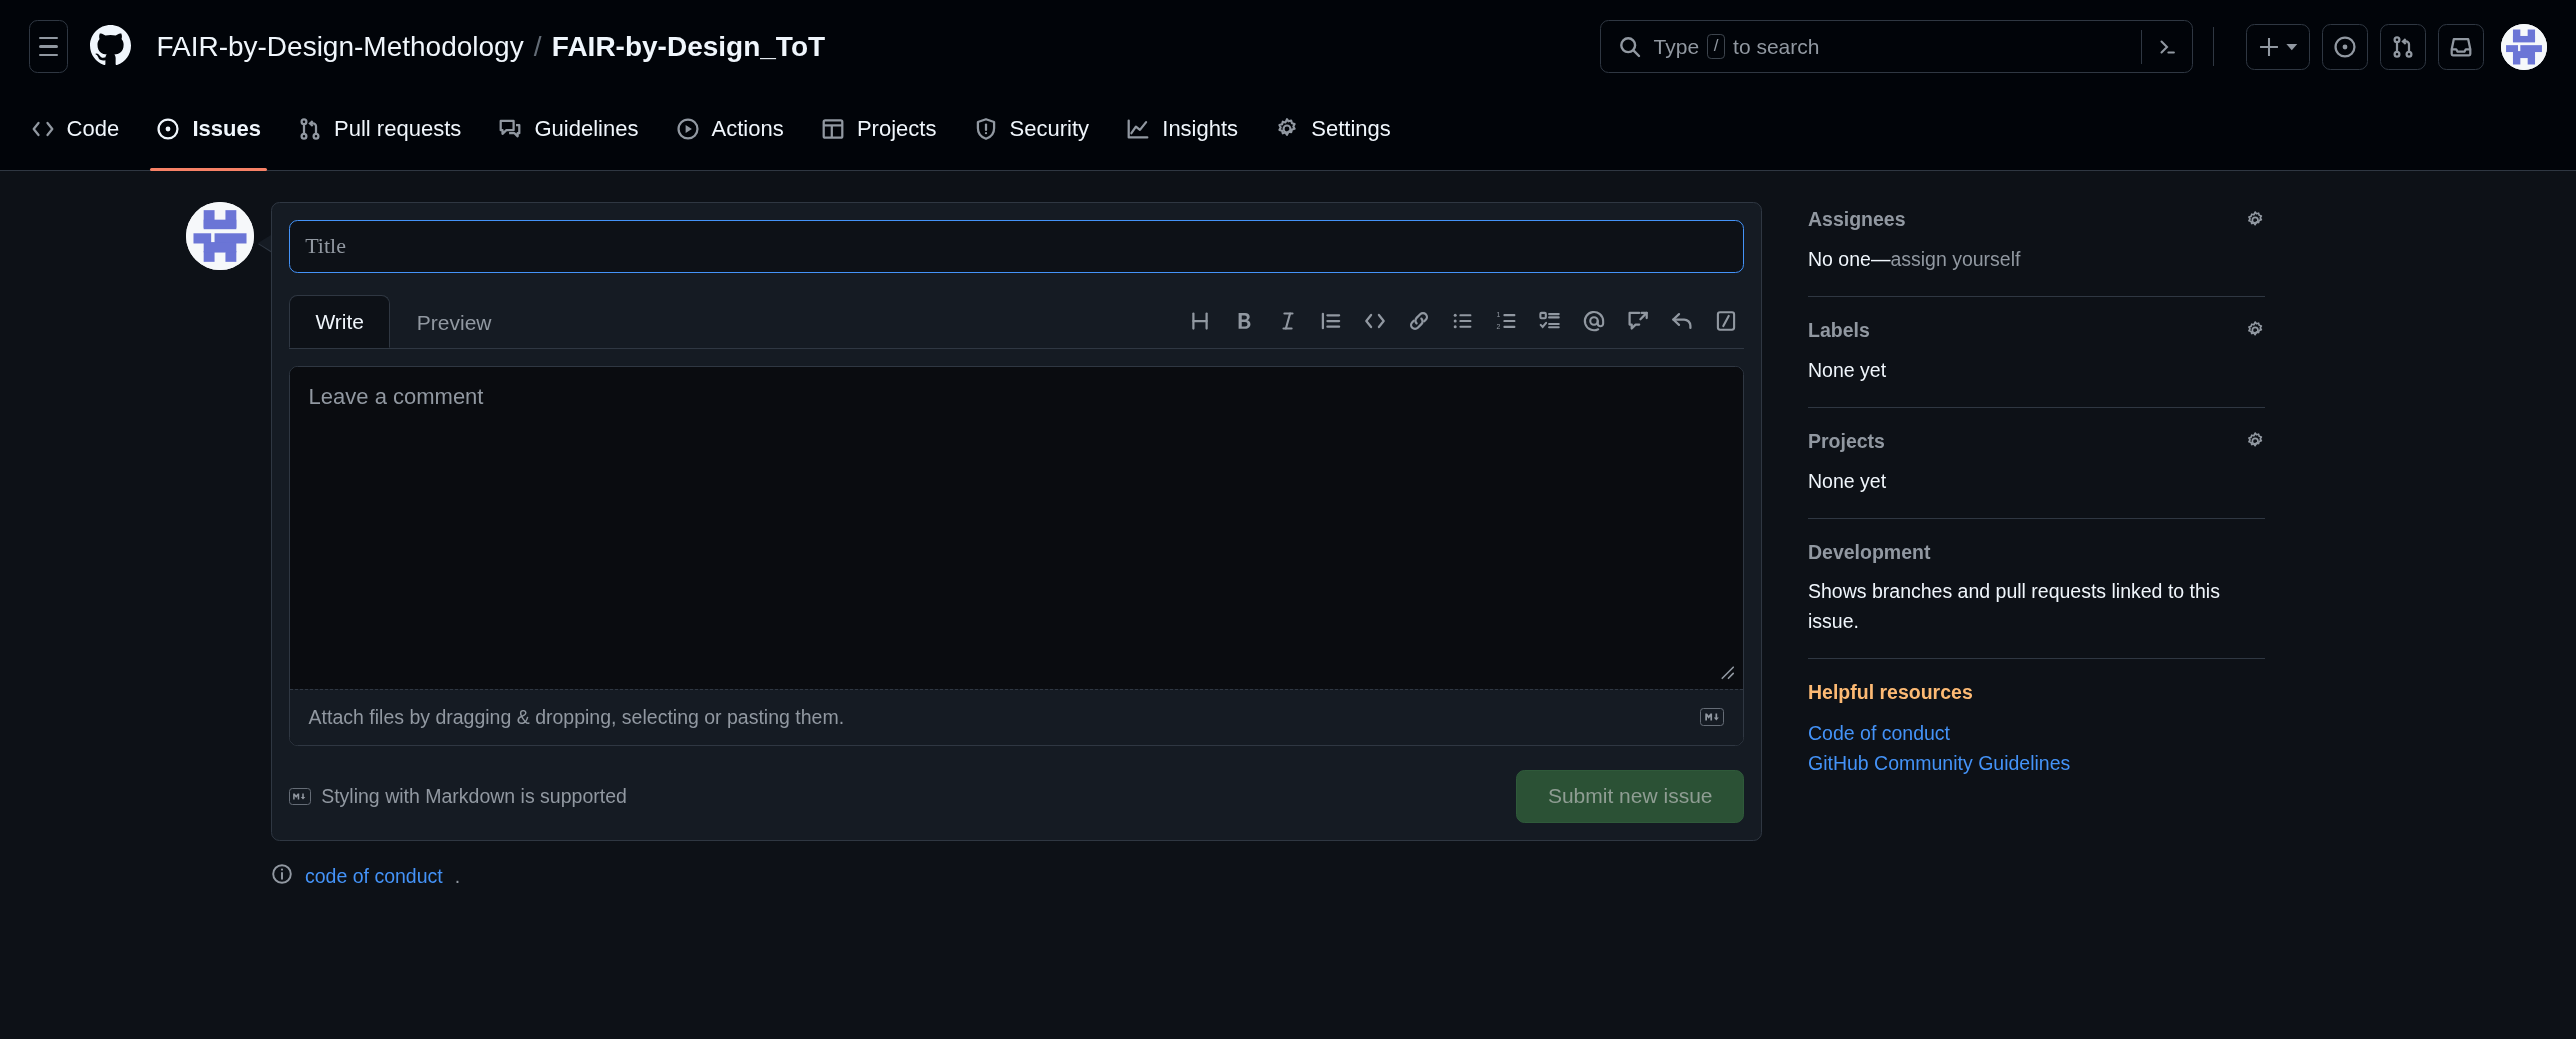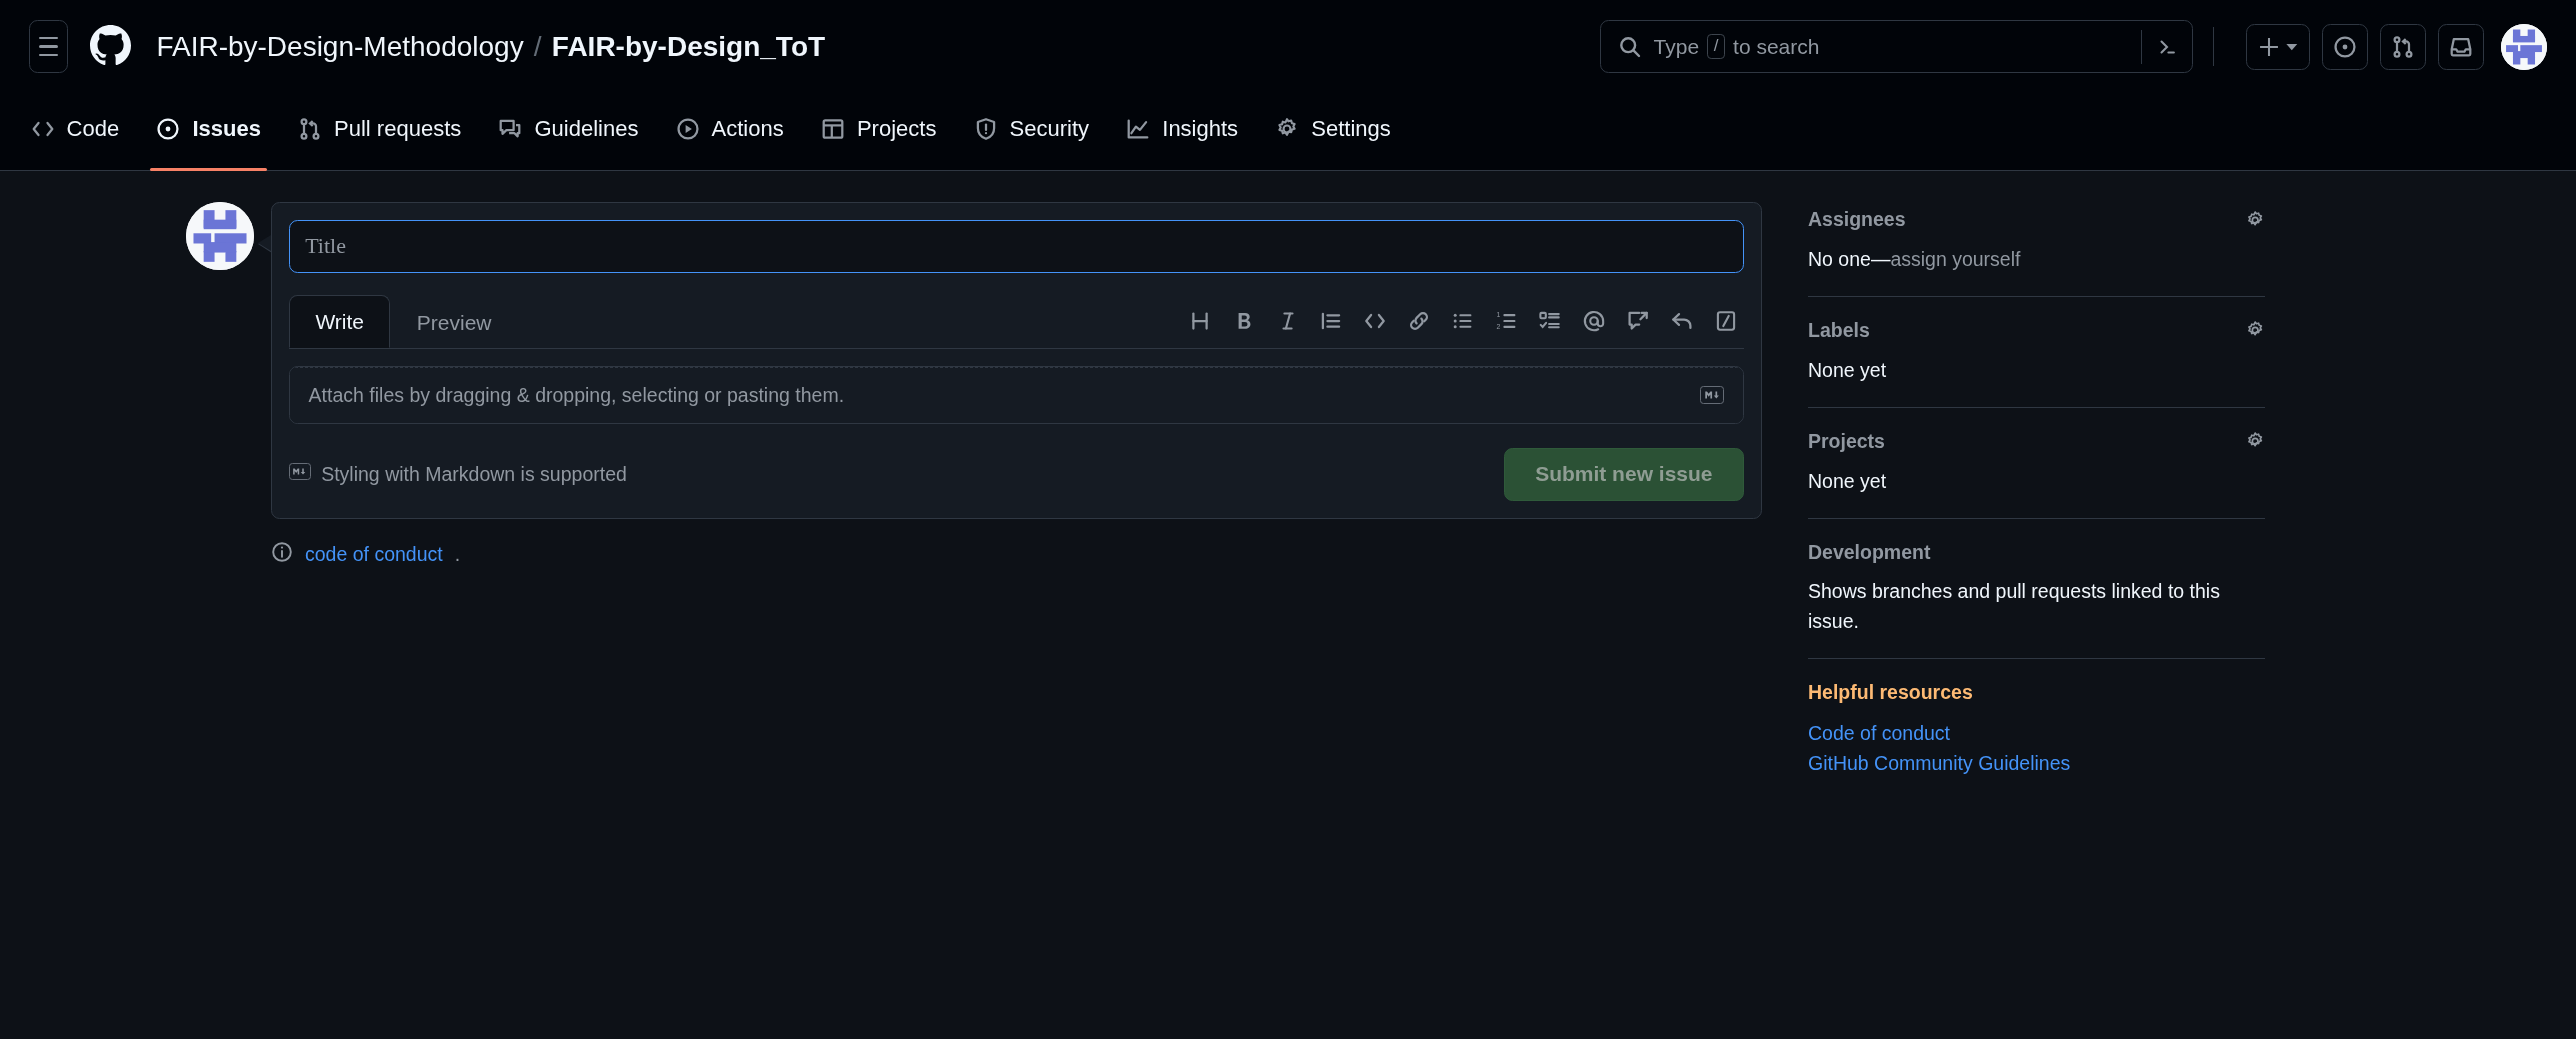--- a/index.html
+++ b/index.html
@@ -248,34 +248,33 @@
     border: 1.7px solid #656c76; border-radius: 3.4px;
     display: flex; align-items: center; justify-content: center;
     flex: 0 0 auto;
   }
 
   .form-footer {
     margin-top: 24px;
     display: flex; align-items: center;
   }
   .md-note {
-    display: flex; gap: 10.2px;
+    display: flex; align-items: center; gap: 10.2px;
     color: #9198a1; font-size: 19.5px;
   }
   .submit-btn {
     margin-left: auto;
     background: #2b5135;
     color: #8f9d93;
     border: 0.8px solid #2f5a3a;
     border-radius: 8.5px;
     font-size: 21px;
     padding: 13.6px 30.5px;
     cursor: default;
     font-family: inherit;
-    font-weight: bold;
   }
 
   .conduct {
     margin-top: 22px;
     display: flex; align-items: center; gap: 12px;
     color: #9198a1; font-size: 19.5px;
   }
   .conduct a { color: #4493f8; text-decoration: none; }
 
   
@@ -598,20 +597,29 @@
           <div class="md-btn">
             <svg width="24" height="24" viewBox="0 0 16 16" fill="none" stroke="#9198a1" stroke-width="1.4" stroke-linecap="round">
                 <rect x="2.6" y="2.2" width="10.8" height="11.6" rx="1.4"></rect>
                 <line x1="9.8" y1="4.6" x2="6.2" y2="11.4"></line>
               </svg>
           </div>
         </div>
       </div>
 
       <div class="comment-wrap">
+        <div class="ta-holder">
+          <textarea class="comment-area" placeholder="Leave a comment" style=""></textarea>
+          <span class="resize-grip">
+            <svg width="22" height="22" viewBox="0 0 16 16" stroke="#9198a1" stroke-width="1.2" stroke-linecap="round">
+                <line x1="14" y1="6" x2="6" y2="14"></line>
+                <line x1="14" y1="10.5" x2="10.5" y2="14"></line>
+              </svg>
+          </span>
+        </div>
         <div class="attach-bar">
           <span class="attach-text">Attach files by dragging &amp; dropping, selecting or pasting them.</span>
           <span class="md-badge">
             <svg width="17" height="12" viewBox="0 0 20 14" fill="#9198a1">
                 <path d="M1.5 11V3h2l2 2.6L7.5 3h2v8h-2V6.4L5.5 9 3.5 6.4V11Zm13 0-3-3.4h2V3h2v4.6h2Z"></path>
               </svg>
           </span>
         </div>
       </div>
 

